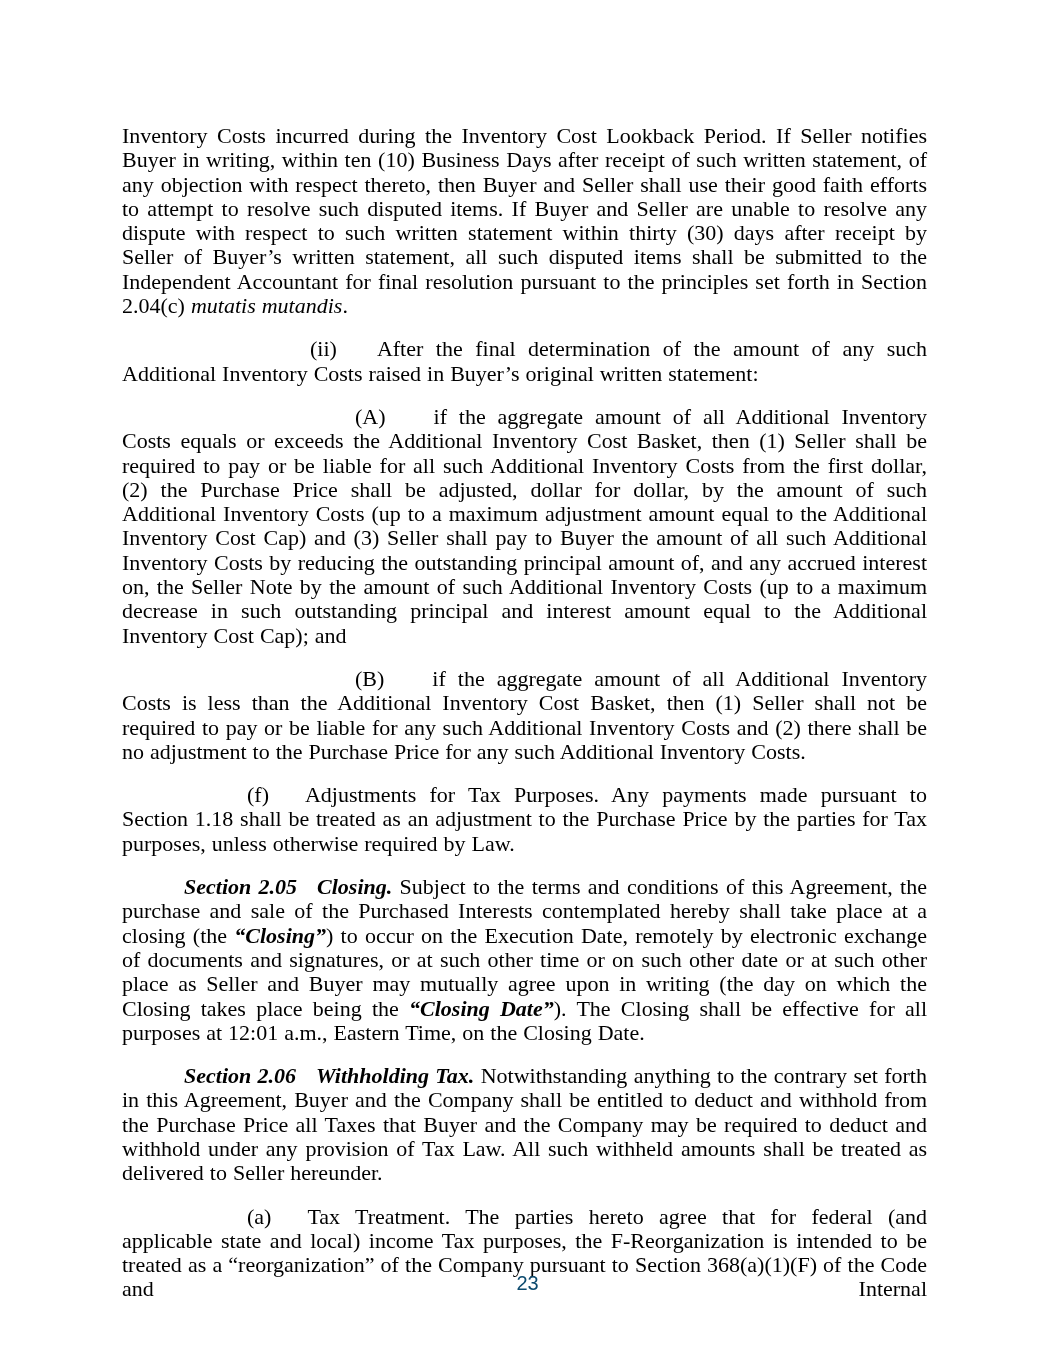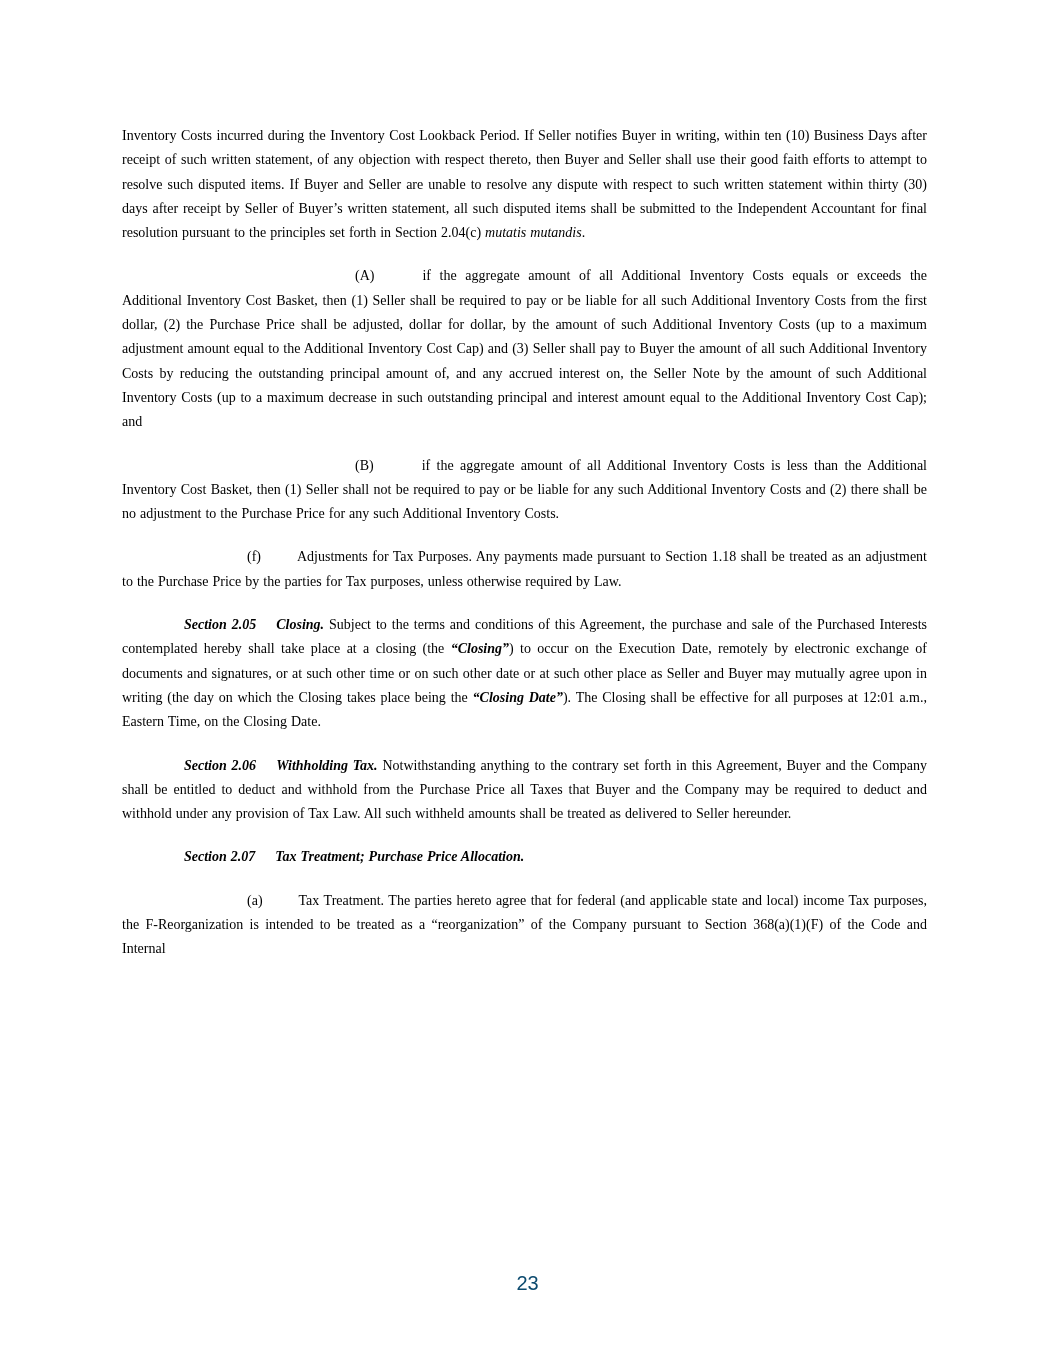--- a/index.html
+++ b/index.html
@@ -13,21 +13,21 @@
     overflow: hidden;
   }
   .content {
     position: absolute;
     left: 122px;
     top: 124px;
     width: 810px;
   }
   .para {
     margin: 0 5px 19px 0;
-    font-size: 14px;
+    font-size: 22px;
     line-height: 24.3px;
     text-align: justify;
     word-spacing: 0.5px;
   }
   .para:last-child { margin-bottom: 0; }
   .run { white-space: pre-wrap; }
   .b { font-weight: bold; font-style: italic; }
   .i { font-style: italic; }
   .u { text-underline-offset: 2px; }
   .tab { display: inline-block; height: 1px; }
@@ -41,24 +41,24 @@
     font-size: 20px;
     color: #0c4a6e;
   }
 </style>
 </head>
 <body>
 
 <div class="page">
   <div class="content">
       <p class="para"><span class="run">Inventory Costs incurred during the Inventory Cost Lookback Period. If Seller notifies Buyer in writing, within ten (10) Business Days after receipt of such written statement, of any objection with respect thereto, then Buyer and Seller shall use their good faith efforts to attempt to resolve such disputed items. If Buyer and Seller are unable to resolve any dispute with respect to such written statement within thirty (30) days after receipt by Seller of Buyer’s written statement, all such disputed items shall be submitted to the Independent Accountant for final resolution pursuant to the principles set forth in Section 2.04(c) </span><span class="run i">mutatis mutandis</span><span class="run">.</span></p>
+      <p class="para" style="text-indent: 188px;"><span class="run">(ii)</span><span class="tab" style="width: 40px;"></span><span class="run">After the final determination of the amount of any such Additional Inventory Costs raised in Buyer’s original written statement:</span></p>
       <p class="para" style="text-indent: 233px;"><span class="run">(A)</span><span class="tab" style="width: 48px;"></span><span class="run">if the aggregate amount of all Additional Inventory Costs equals or exceeds the Additional Inventory Cost Basket, then (1) Seller shall be required to pay or be liable for all such Additional Inventory Costs from the first dollar, (2) the Purchase Price shall be adjusted, dollar for dollar, by the amount of such Additional Inventory Costs (up to a maximum adjustment amount equal to the Additional Inventory Cost Cap) and (3) Seller shall pay to Buyer the amount of all such Additional Inventory Costs by reducing the outstanding principal amount of, and any accrued interest on, the Seller Note by the amount of such Additional Inventory Costs (up to a maximum decrease in such outstanding principal and interest amount equal to the Additional Inventory Cost Cap); and</span></p>
       <p class="para" style="text-indent: 233px;"><span class="run">(B)</span><span class="tab" style="width: 48px;"></span><span class="run">if the aggregate amount of all Additional Inventory Costs is less than the Additional Inventory Cost Basket, then (1) Seller shall not be required to pay or be liable for any such Additional Inventory Costs and (2) there shall be no adjustment to the Purchase Price for any such Additional Inventory Costs.</span></p>
       <p class="para" style="text-indent: 125px;"><span class="run">(f)</span><span class="tab" style="width: 36px;"></span><span class="run u">Adjustments for Tax Purposes</span><span class="run">. Any payments made pursuant to Section 1.18 shall be treated as an adjustment to the Purchase Price by the parties for Tax purposes, unless otherwise required by Law.</span></p>
       <p class="para" style="text-indent: 62px;"><span class="run b">Section 2.05</span><span class="tab" style="width: 20px;"></span><span class="run b">Closing.</span><span class="run"> Subject to the terms and conditions of this Agreement, the purchase and sale of the Purchased Interests contemplated hereby shall take place at a closing (the </span><span class="run b">“Closing”</span><span class="run">) to occur on the Execution Date, remotely by electronic exchange of documents and signatures, or at such other time or on such other date or at such other place as Seller and Buyer may mutually agree upon in writing (the day on which the Closing takes place being the </span><span class="run b">“Closing Date”</span><span class="run">). The Closing shall be effective for all purposes at 12:01 a.m., Eastern Time, on the Closing Date.</span></p>
       <p class="para" style="text-indent: 62px;"><span class="run b">Section 2.06</span><span class="tab" style="width: 20px;"></span><span class="run b">Withholding Tax.</span><span class="run"> Notwithstanding anything to the contrary set forth in this Agreement, Buyer and the Company shall be entitled to deduct and withhold from the Purchase Price all Taxes that Buyer and the Company may be required to deduct and withhold under any provision of Tax Law. All such withheld amounts shall be treated as delivered to Seller hereunder.</span></p>
-      <p class="para" style="text-indent: 62px;"><span class="run b">Section 2.07</span><span class="tab" style="width: 20px;"></span><span class="run b">Tax Treatment; Purchase Price Allocation.</span></p>
       <p class="para" style="text-indent: 125px; text-align-last: justify;"><span class="run">(a)</span><span class="tab" style="width: 36px;"></span><span class="run u">Tax Treatment</span><span class="run">. The parties hereto agree that for federal (and applicable state and local) income Tax purposes, the F-Reorganization is intended to be treated as a “reorganization” of the Company pursuant to Section 368(a)(1)(F) of the Code and Internal</span></p>
     </div>
   <div class="footer">
     <span>23</span>
   </div>
 </div>
 
 </body></html>

